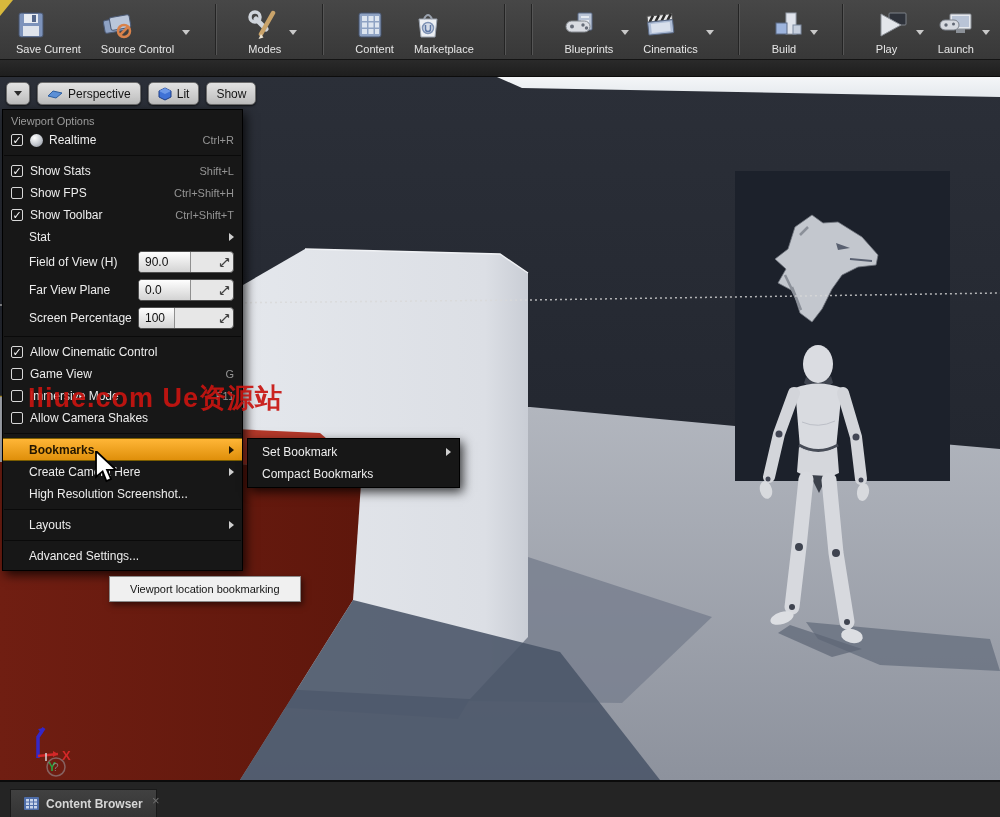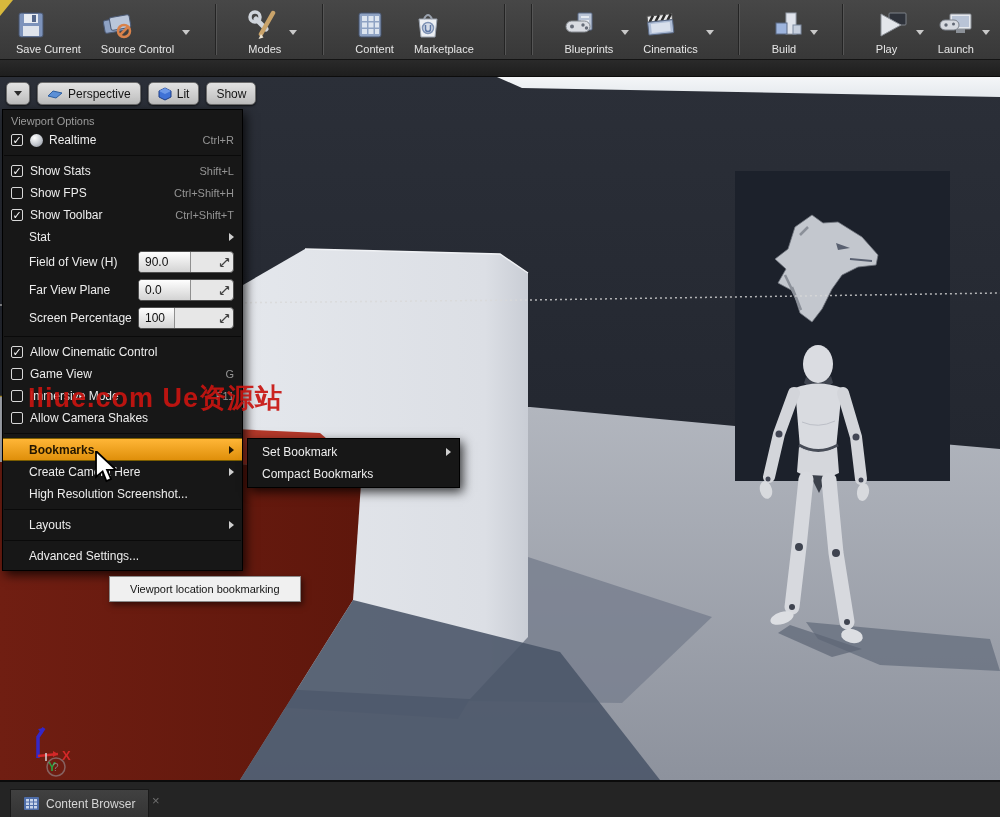--- a/index.html
+++ b/index.html
@@ -77,21 +77,21 @@
   .watermark{position:absolute;left:26px;top:301px;z-index:11;font-size:27px;
     font-weight:bold;letter-spacing:1px;white-space:nowrap;opacity:.92;}
 
   .cursor{position:absolute;left:92px;top:372px;z-index:12;}
 
   
   .bottom-bar{position:absolute;left:0;top:780px;width:1000px;height:37px;
     background:#242424;border-top:2px solid #0b0b0b;}
   .cb-tab{position:absolute;left:10px;top:7px;height:28px;display:flex;align-items:center;
     gap:7px;padding:0 13px;background:linear-gradient(#414141,#343434);
-    border:1px solid #191919;border-bottom:none;color:#d6d6d6;font-size:12px;}
+    border:1px solid #191919;border-bottom:none;color:#d6d6d6;font-size:12px;font-weight:bold;}
   .cb-close{position:absolute;left:152px;top:12px;color:#6f6f6f;font-size:13px;line-height:13px;}
 </style>
 </head>
 <body>
 
 <div class="corner-wedge"></div>
 <div class="toolbar">
     <div class="tb-group">
       <div class="tb-btn">
         <span class="tb-icon">

